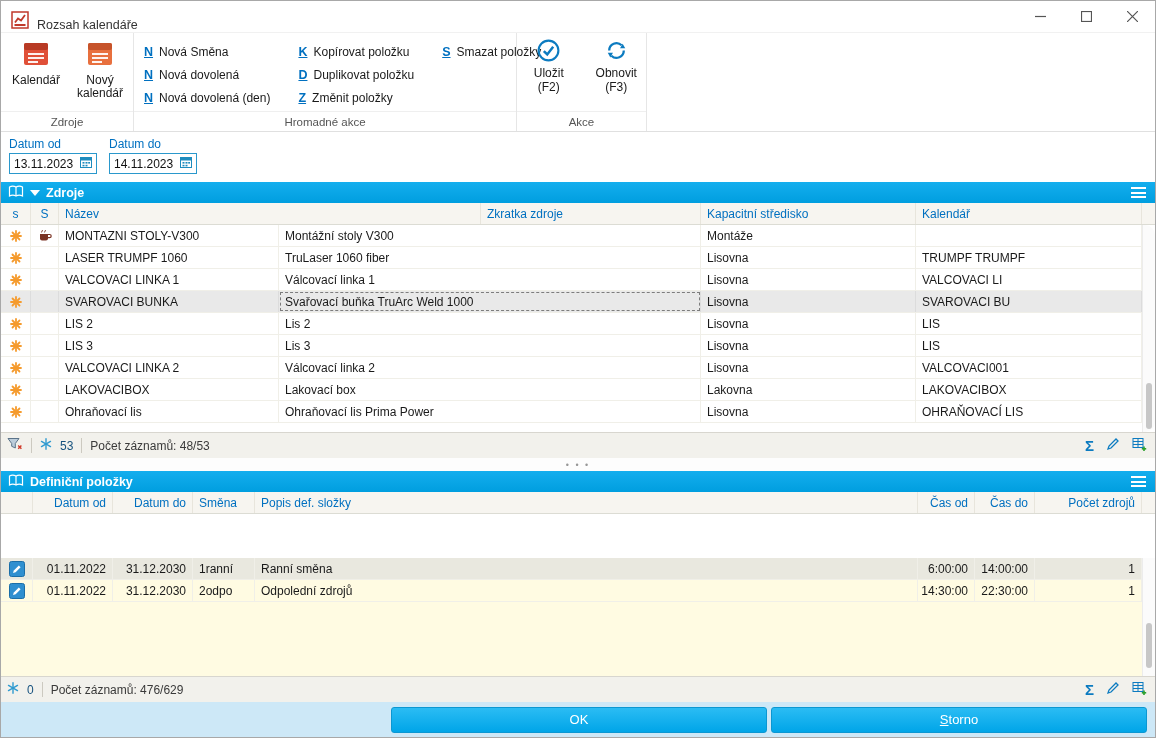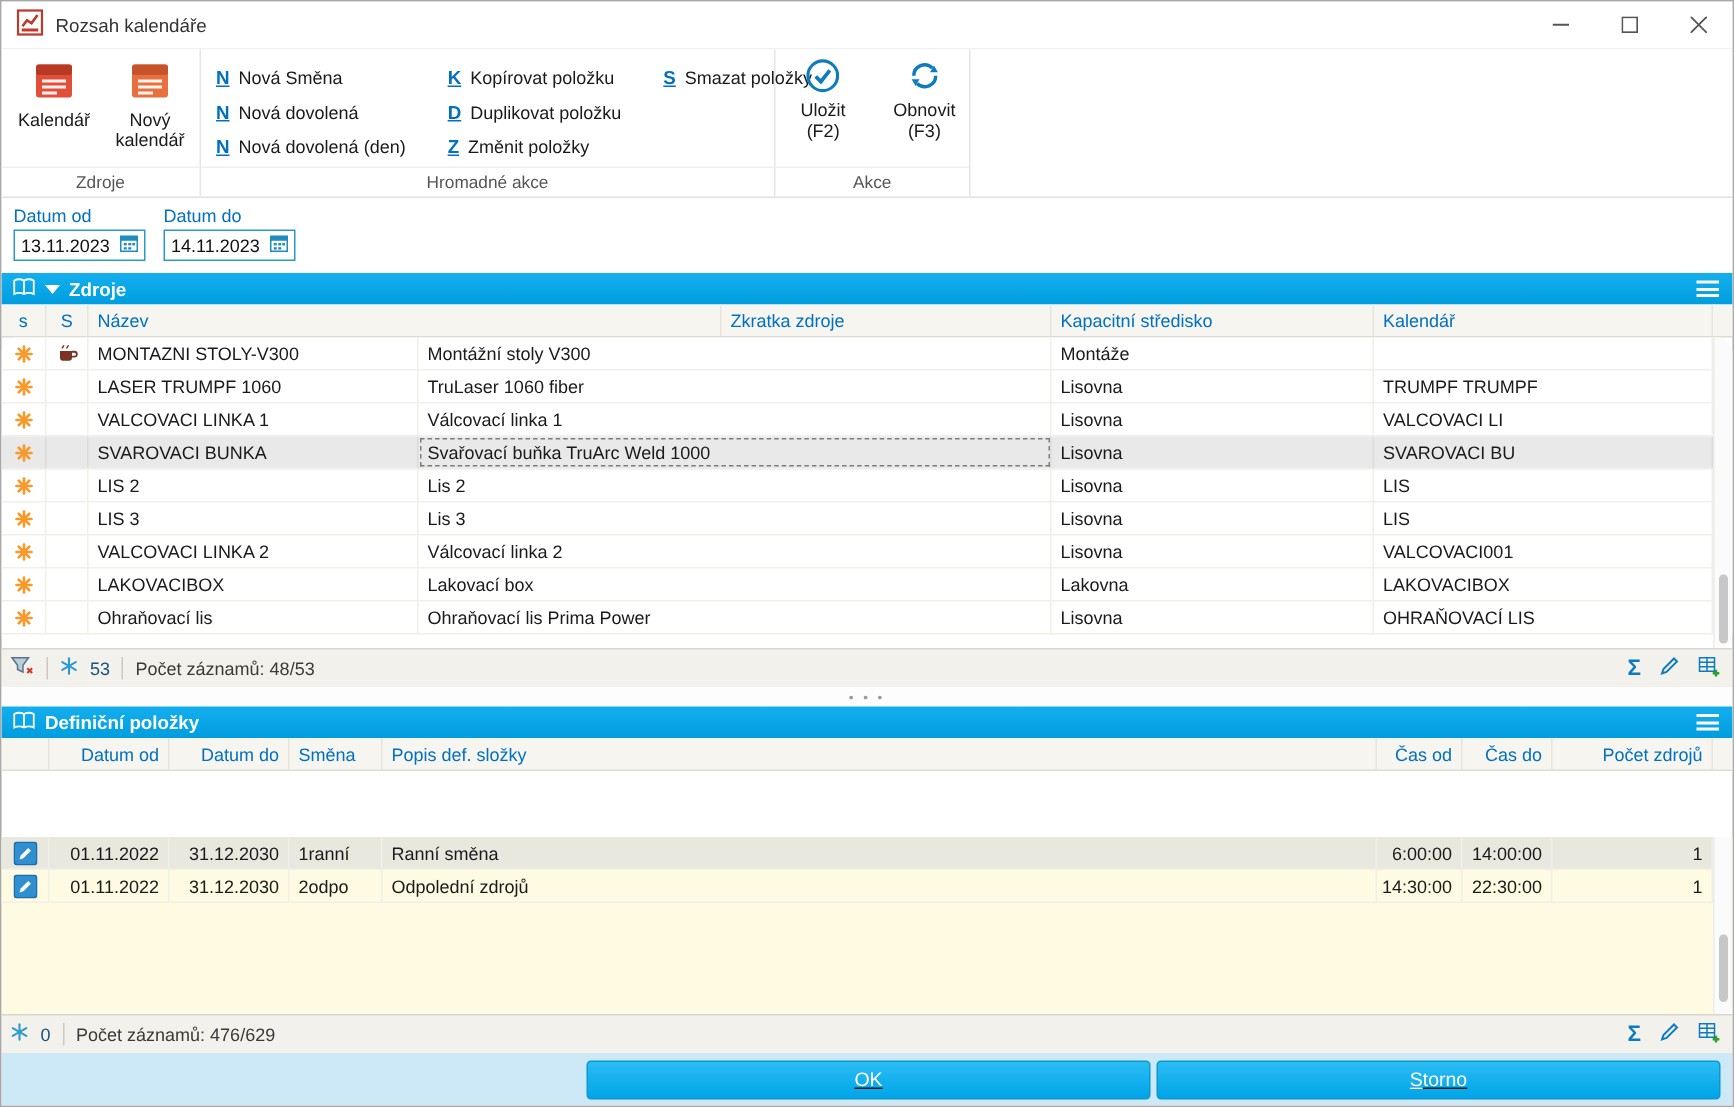--- a/index.html
+++ b/index.html
@@ -1,21 +1,21 @@
 <!DOCTYPE html>
 <html><head>
 <meta charset="utf-8">
 <style>
   * { box-sizing: border-box; margin: 0; padding: 0; }
   html,body { background:#e8e8e8; }
   body { font-family:"Liberation Sans","DejaVu Sans",sans-serif; font-size:12px; color:#1a1a1a; }
   .window { width:1156px; height:738px; background:#fff; border:1px solid #a8a8a8; display:flex; flex-direction:column; overflow:hidden; }
 
   
-  .titlebar { flex:0 0 32px; display:flex; align-items:center; padding-left:10px; background:#fff; border-bottom:1px solid #f1f1f1; }
+  .titlebar { flex:0 0 32px; display:flex; align-items:flex-end; padding-left:10px; background:#fff; border-bottom:1px solid #f1f1f1; }
   .titlebar .title { margin-left:8px; font-size:12.5px; color:#333; }
   .win-controls { margin-left:auto; display:flex; height:100%; }
   .win-btn { width:46px; display:flex; align-items:center; justify-content:center; color:#444; }
 
   
   .ribbon { flex:0 0 99px; display:flex; background:#fff; border-bottom:1px solid #e0e0e0; }
   .rgroup { display:flex; flex-direction:column; border-right:1px solid #e6e6e6; }
   .rgroup-content { flex:1; display:flex; }
   .rgroup-label { flex:0 0 20px; display:flex; align-items:center; justify-content:center; color:#555; font-size:11.5px; border-top:1px solid #efefef; }
   .rgroup-spacer { flex:1; }
@@ -83,21 +83,21 @@
 
   .gfooter { flex:0 0 26px; background:#f2f1ec; border-top:1px solid #d8d6cf; display:flex; align-items:center; padding:0 8px 0 6px; gap:8px; color:#3a3a3a; }
   .vsep { width:1px; height:15px; background:#ccc9c0; }
   .pinned { color:#17527e; }
   .gf-right { margin-left:auto; display:flex; align-items:center; gap:12px; }
   .sigma { color:#0c7bc0; font-weight:700; font-size:15px; line-height:1; }
 
   .splitter { flex:0 0 13px; background:#fdfdfd; display:flex; align-items:center; justify-content:center; color:#979797; font-size:9px; letter-spacing:2px; }
 
   
-  .bottombar { flex:0 0 35px; background:#cde8f7; display:flex; align-items:center; gap:4px; padding:0 8px 0 0;text-decoration:underline; }
+  .bottombar { flex:0 0 35px; background:#cde8f7; display:flex; align-items:center; gap:4px; padding:0 8px 0 0; }
   .bb-spacer { width:386px; flex:0 0 386px; }
   .dlg-btn { flex:1; height:26px; background:linear-gradient(#2bbcf4,#00a5e8); border:1px solid #0b97d2; border-radius:3px; color:#fff; font-size:13px; display:flex; align-items:center; justify-content:center; cursor:default; }
   .dlg-btn .btn-label { display:block; }
   .btn-storno .btn-label::first-letter { text-decoration:underline; }
 </style>
 </head>
 <body>
 
 <div class="window">
 

